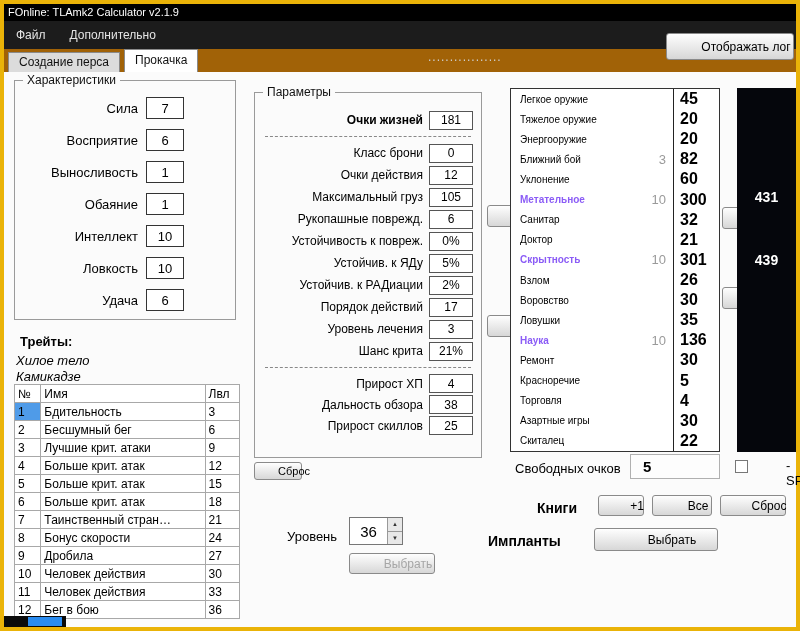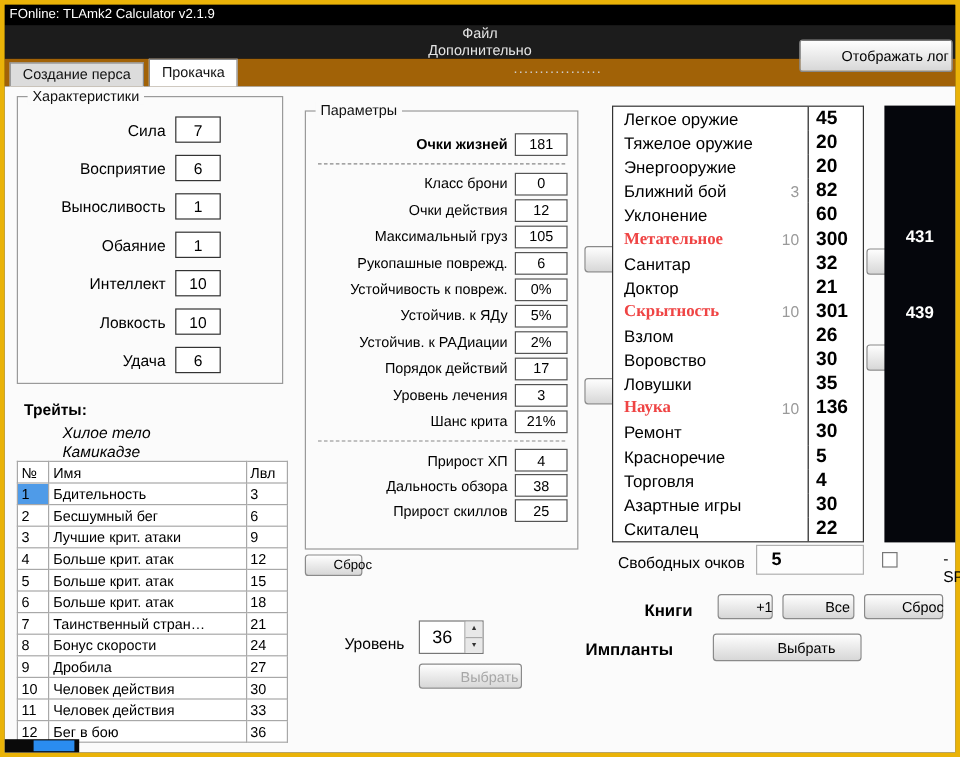--- a/index.html
+++ b/index.html
@@ -4,21 +4,21 @@
 <style>
   * { margin:0; padding:0; box-sizing:border-box; font-family:"Liberation Sans", sans-serif; }
   html,body { width:800px; height:631px; overflow:hidden; background:#777; }
 
   .app { position:relative; width:800px; height:631px; background:#000; border:4px solid #eab308; }
 
   .titlebar { position:absolute; left:0; top:0; right:0; height:17px; background:#000; color:#fff;
               font-size:11px; line-height:17px; padding-left:4px; }
 
   .menubar { position:absolute; left:0; top:17px; right:0; height:28px; background:#1c1c1c;
-             display:flex; align-items:center; color:#e4e4e4; font-size:12px;flex-direction:column; }
+             display:flex; align-items:center; color:#e4e4e4; font-size:12px; }
   .menu-item { padding:0 12px; height:100%; display:flex; align-items:center; cursor:default; }
 
   .log-btn { position:absolute; left:662px; top:29px; width:128px; height:27px; z-index:5; }
 
   .tabstrip { position:absolute; left:0; top:45px; right:0; height:23px; background:#a16207; }
   .tab { position:absolute; font-size:12px; border:1px solid #8a8a8a; border-bottom:none;
          background:#dcdcdc; color:#111; padding:0 10px; }
   .tab.inactive { left:4px; top:3px; height:20px; line-height:19px; }
   .tab.active { left:120px; top:0px; height:23px; line-height:21px; background:#fff; z-index:3; }
   .dots { position:absolute; left:424px; top:1px; color:#cfcfcf; font-size:12px; letter-spacing:1px; }
@@ -34,21 +34,21 @@
   .group-label { position:absolute; top:-8px; left:8px; background:#fbfbfb; padding:0 4px; font-size:12px; color:#111; }
 
   
   .stats-box { left:10px; top:8px; width:222px; height:240px; padding-top:11px; }
   .stat-row { display:flex; align-items:center; justify-content:flex-end; height:32px; padding-right:51px; }
   .stat-label { font-size:13px; color:#000; }
   .stat-value { width:38px; height:22px; margin-left:8px; border:1px solid #333; background:#fff;
                 font-size:13px; display:flex; align-items:center; justify-content:center; }
 
   .traits-title { position:absolute; left:16px; top:262px; font-size:13px; font-weight:bold; }
-  .trait-item { position:absolute; left:12px; font-size:13px; font-style:italic;margin-left:36px; }
+  .trait-item { position:absolute; left:12px; font-size:13px; font-style:italic; }
   .trait-1 { top:281px; } .trait-2 { top:297px; }
 
   
   .perk-table { position:absolute; left:10px; top:312px; width:226px; border-collapse:collapse;
                 font-size:12px; background:#fff; }
   .perk-table th, .perk-table td { border:1px solid #a8a8a8; padding:0 3px; height:18px;
                 font-weight:normal; text-align:left; white-space:nowrap; overflow:hidden; }
   .perk-table { border:1px solid #444; }
   .c-num { width:26px; } .c-name { width:162px; } .c-lvl { width:34px; }
   td.sel { background:#4f9be8; }
@@ -77,22 +77,22 @@
 
   
   .skill-dec { width:17px; height:22px; font-size:14px; }
   .dec-1 { left:483px; top:133px; } .dec-2 { left:483px; top:243px; }
   .skill-inc { width:17px; height:22px; font-size:14px; }
   .inc-1 { left:718px; top:135px; } .inc-2 { left:718px; top:215px; }
 
   .skills-list { position:absolute; left:506px; top:16px; width:210px; height:364px; border:1px solid #333;
                  background:#fff; display:flex; flex-direction:column; }
   .skill-row { flex:1; display:flex; align-items:center; padding-left:9px; }
-  .skill-name { flex:1; font-size:14px; white-space:nowrap; overflow:hidden; }
-  .skill-name.tagged { color:#ef4444; font-weight:bold;font-family:Liberation Serif, serif; }
+  .skill-name { flex:1; font-size:10px; white-space:nowrap; overflow:hidden; }
+  .skill-name.tagged { color:#8b5cf6; font-weight:bold; }
   .skill-pts { width:24px; text-align:right; margin-right:7px; color:#9a9a9a; font-size:13px; }
   .skill-val { width:46px; align-self:stretch; display:flex; align-items:center; border-left:1px solid #222;
                padding-left:6px; font-size:16px; font-weight:bold; }
 
   .totals-panel { position:absolute; left:733px; top:16px; width:59px; height:364px; background:#05060c; }
   .total-num { position:absolute; left:0; width:100%; text-align:center; color:#fff; font-size:14px; font-weight:bold; }
   .total-1 { top:101px; } .total-2 { top:164px; }
 
   
   .free-label { position:absolute; left:511px; top:389px; font-size:13px; }

